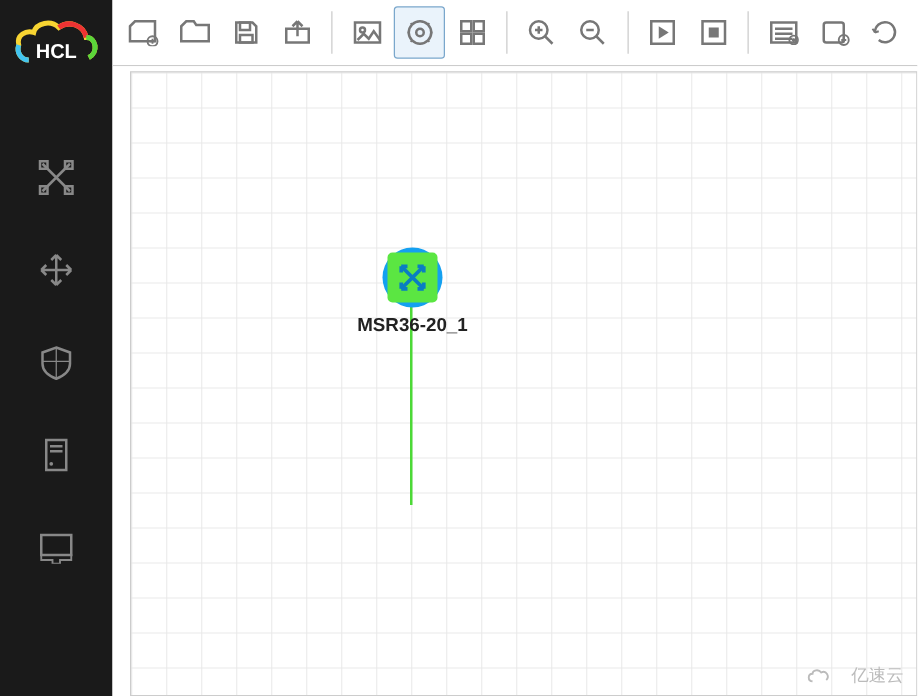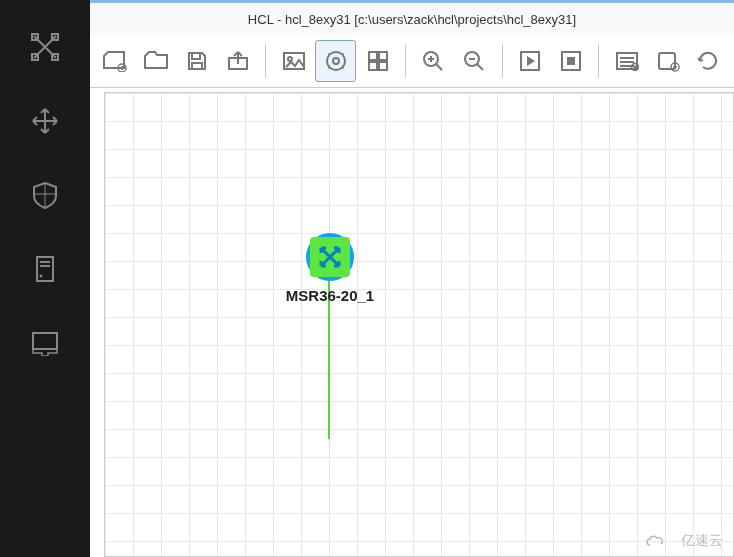--- a/index.html
+++ b/index.html
@@ -165,20 +165,29 @@
     align-items:center;
     gap:16px;
   }
 </style>
 </head>
 <body>
 
 <div class="app">
 
   <div class="sidebar">
+    <div class="logo">
+      <svg width="68" height="48" viewBox="0 0 68 48">
+        <path d="M12 34 C6 34 2 28 4 22 C2 14 10 10 16 12 C18 4 30 2 36 8 C44 2 56 6 58 16 C66 16 68 28 60 32" fill="none" stroke="#f7d432" stroke-width="4"></path>
+        <path d="M12 34 C6 34 2 28 4 22" fill="none" stroke="#42c4f0" stroke-width="4"></path>
+        <path d="M36 8 C44 2 56 6 58 16" fill="none" stroke="#e33" stroke-width="4"></path>
+        <path d="M58 16 C66 16 68 28 60 32" fill="none" stroke="#5bd63a" stroke-width="4"></path>
+        <text x="34" y="32" text-anchor="middle" font-size="16" font-weight="bold" fill="#fff">HCL</text>
+      </svg>
+    </div>
 
     <div class="side-item">
       <svg width="30" height="30" viewBox="0 0 30 30">
         <path d="M4 4 L26 26 M26 4 L4 26"></path>
         <rect x="2" y="2" width="6" height="6"></rect>
           <rect x="22" y="2" width="6" height="6"></rect>
         <rect x="2" y="22" width="6" height="6"></rect>
           <rect x="22" y="22" width="6" height="6"></rect>
       </svg>
     </div>
@@ -203,23 +212,20 @@
     </div>
     <div class="side-item">
       <svg width="30" height="26" viewBox="0 0 30 26">
         <rect x="3" y="3" width="24" height="16"></rect>
         <path d="M3 19 h24 v4 h-9 v3 h-6 v-3 h-9 z" stroke-width="1.5"></path>
       </svg>
     </div>
   </div>
 
   <div class="main">
-    <div class="titlebar">
-      <span>HCL - hcl_8exy31 [c:\users\zack\hcl\projects\hcl_8exy31]</span>
-    </div>
 
     <div class="toolbar">
 
       <div class="tbtn">
         <svg width="26" height="22" viewBox="0 0 26 22">
             <path d="M2 6 l4-4 h16 v16 h-20 z"></path>
             <circle cx="20" cy="18" r="4" stroke-width="1.5"></circle>
             <line x1="20" y1="16" x2="20" y2="20" stroke-width="1.5"></line>
             <line x1="18" y1="18" x2="22" y2="18" stroke-width="1.5"></line>
           </svg>

